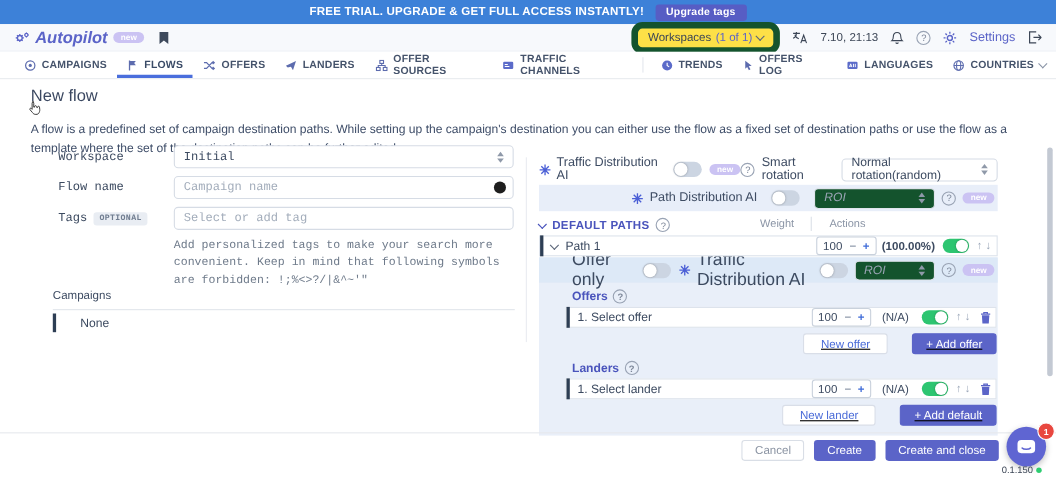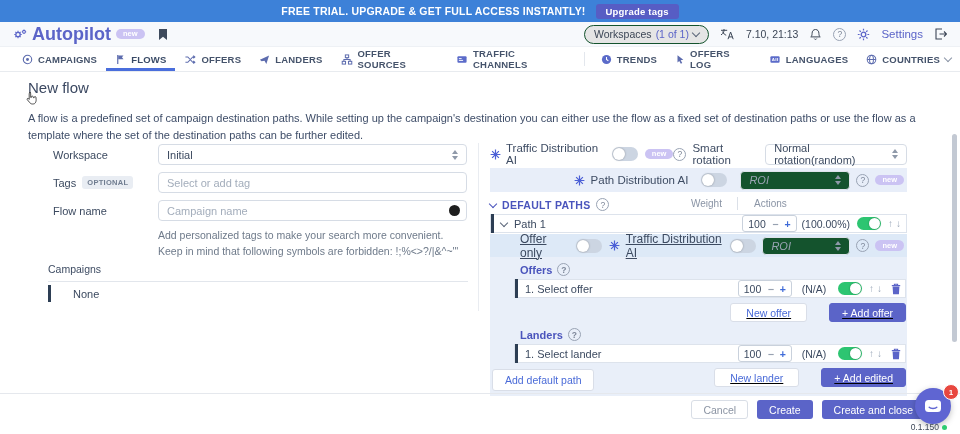--- a/index.html
+++ b/index.html
@@ -6,25 +6,25 @@
   body{width:960px;height:434px;overflow:hidden;font-family:"Liberation Sans","DejaVu Sans",sans-serif;-webkit-font-smoothing:antialiased;}
   .app{position:relative;width:960px;height:434px;background:#fff;}
 
   
   .banner{position:absolute;top:0;left:0;right:0;height:22px;background:#3d81d8;display:flex;align-items:center;justify-content:center;gap:10px;color:#fff;font-size:10.5px;font-weight:bold;letter-spacing:.2px;}
   .upgrade-btn{background:#575dc4;color:#fff;font-size:9.5px;font-weight:bold;padding:2px 10px;border-radius:3px;cursor:pointer;}
 
   
   .hdr{position:absolute;top:22px;left:0;right:0;height:25px;background:#f7f9fc;border-bottom:1px solid #eef1f5;display:flex;align-items:center;padding:0 13px;box-sizing:border-box;}
   .brand{display:flex;align-items:center;gap:5px;}
-  .brand-name{font-size:18px;font-weight:bold;color:#5b64c8;}
+  .brand-name{font-size:15px;font-weight:bold;color:#5b64c8;font-style:italic;}
   .newb{background:#cbc3f3;color:#fff;font-size:7.5px;font-weight:bold;padding:1.5px 7px;border-radius:7px;line-height:1;}
   .bookmark{margin-left:13px;display:flex;}
   .hdr-right{margin-left:auto;display:flex;align-items:center;gap:11px;}
-  .ws-pill{display:flex;align-items:center;gap:4px;border:1px solid #14532d;border-radius:10px;height:17px;padding:0 9px;font-size:10.5px;color:#3c4656;background:#e5e5e5;}
+  .ws-pill{display:flex;align-items:center;gap:4px;border:6px solid #14532d;border-radius:10px;height:17px;padding:0 9px;font-size:10.5px;color:#3c4656;background:#fde047;}
   .ws-count{color:#5b64c8;}
   .hdr-time{font-size:10.5px;color:#3c4656;}
   .settings-link{font-size:11.5px;color:#5b64c8;display:flex;align-items:center;gap:4px;}
   .qmark{width:13px;height:13px;border:1px solid #99a3b4;border-radius:50%;font-size:8.5px;color:#7c8698;display:inline-flex;align-items:center;justify-content:center;box-sizing:border-box;flex:none;}
   .chev{width:5px;height:5px;border-right:1.5px solid #8a94a6;border-bottom:1.5px solid #8a94a6;transform:rotate(45deg);margin-top:-2px;display:inline-block;flex:none;}
   .chev.indigo{border-color:#4a54bc;}
   .chev.dark{border-color:#5a6578;}
 
   
   .nav{position:absolute;top:47px;left:0;right:0;height:25px;background:#fff;border-bottom:1px solid #e8ebef;display:flex;align-items:stretch;padding-left:13px;box-sizing:border-box;}
@@ -32,21 +32,21 @@
   .nav-item.active{box-shadow:inset 0 -3px 0 #4a6edc;color:#394a66;}
   .nav-sep{width:1px;background:#e3e7ed;margin:5px 7px;}
   .nav-ico{flex:none;display:flex;}
 
   
   .page-title{position:absolute;left:28px;top:79px;font-size:15px;color:#3b4861;}
   .cursor{position:absolute;left:25px;top:91px;z-index:5;}
   .page-desc{position:absolute;left:28px;top:110px;right:26px;font-size:11px;color:#3e4d68;line-height:1.5;}
 
   
-  .form{position:absolute;left:53px;top:144px;width:414px;}
+  .form{position:absolute;left:53px;top:132px;width:414px;font-family:Liberation Mono, monospace;}
   .frow{display:flex;align-items:center;margin-bottom:7px;height:21px;}
   .flabel{width:105px;font-size:11px;color:#3c4a60;display:flex;align-items:center;gap:6px;flex:none;}
   .fctrl{flex:1;position:relative;}
   .sel{height:21px;border:1px solid #d6dce5;border-radius:4px;background:#fff;display:flex;align-items:center;padding:0 8px;font-size:11px;color:#3c4a60;box-sizing:border-box;cursor:pointer;}
   .sel.disabled{background:#14532d;color:#9aa4b4;border-color:#e0e4ec;font-style:italic;}
   .caret-ud{display:flex;flex-direction:column;gap:2px;margin-left:auto;padding-left:6px;}
   .tri-up{width:0;height:0;border-left:3px solid transparent;border-right:3px solid transparent;border-bottom:4px solid #8f99a9;}
   .tri-dn{width:0;height:0;border-left:3px solid transparent;border-right:3px solid transparent;border-top:4px solid #8f99a9;}
   input.txt{width:100%;box-sizing:border-box;height:21px;border:1px solid #d6dce5;border-radius:4px;padding:0 24px 0 8px;font-size:11px;color:#3c4a60;font-family:inherit;outline:none;}
   input.txt::placeholder{color:#a3adbb;}
@@ -82,39 +82,39 @@
   .col-label{position:absolute;top:1px;font-size:10px;color:#8a94a5;}
   .col-sep{position:absolute;left:247px;top:0;width:1px;height:13px;background:#dbe0e8;}
   .path-row{height:17px;background:#fff;border:1px solid #dde3ec;display:flex;align-items:center;position:relative;padding:0 4px 0 10px;margin-top:2px;}
   .path-row .navybar{position:absolute;left:0;top:-1px;bottom:-1px;width:3px;}
   .row-label{font-size:11px;color:#3c4a60;margin-left:7px;}
   .row-right{margin-left:auto;display:flex;align-items:center;gap:5px;}
   .wbox{height:15px;border:1px solid #c9d1dc;border-radius:3px;background:#fff;display:flex;align-items:center;padding:0 5px;gap:6px;font-size:10.5px;}
   .wval{color:#3c4a60;min-width:18px;}
   .wminus{color:#97a1b1;font-weight:bold;cursor:pointer;}
   .wplus{color:#3f6bd8;font-weight:bold;cursor:pointer;}
-  .pct{font-size:10.5px;color:#3c4a60;}
+  .pct{font-size:10.5px;color:#3c4a60;font-weight:bold;}
   .arrows{font-size:10px;color:#9aa6b8;letter-spacing:1px;cursor:pointer;}
   .path-body{background:#e9eff9;margin-top:1px;padding-bottom:7px;}
   .oo-row{height:23px;background:#dde9f7;display:flex;align-items:center;padding:0 3px 0 30px;}
-  .oo-label{font-size:12px;color:#3c4a60;text-decoration:underline;}
+  .oo-label{font-size:16px;color:#3c4a60;}
   .oo-right{margin-left:auto;display:flex;align-items:center;gap:6px;}
   .sec-title{margin:6px 0 3px 30px;font-size:11px;font-weight:bold;color:#4a54bc;display:flex;gap:5px;align-items:center;}
   .item-row{margin:0 1px 0 24px;height:17px;background:#fff;border:1px solid #dde3ec;display:flex;align-items:center;position:relative;padding:0 4px 0 10px;}
   .item-row .navybar{position:absolute;left:0;top:-1px;bottom:-1px;width:3px;}
   .stat{font-size:10.5px;color:#3c4a60;min-width:34px;text-align:center;}
   .trash{display:flex;margin-left:3px;cursor:pointer;}
   .btn-row{display:flex;justify-content:flex-end;gap:22px;margin:5px 1px 2px 0;text-decoration:underline;}
   .btn-outline{height:19px;background:#fff;border:1px solid #d9dee8;border-radius:3px;color:#4a6bd8;font-size:10.5px;padding:0 15px;display:flex;align-items:center;cursor:pointer;box-sizing:border-box;}
   .btn-solid{height:19px;background:#5b64c8;border:1px solid #5b64c8;border-radius:3px;color:#fff;font-size:10.5px;padding:0 12px;display:flex;align-items:center;cursor:pointer;box-sizing:border-box;}
   .add-path{position:absolute;left:492px;top:369px;height:20px;background:#fff;border:1px solid #d9dee8;border-radius:3px;color:#4a6bd8;font-size:10.5px;padding:0 12px;display:flex;align-items:center;cursor:pointer;}
 
   
   .footer-line{position:absolute;left:0;right:0;top:393px;border-top:1px solid #e5e8ed;}
-  .footer-btns{position:absolute;top:400px;left:17px;width:908px;display:flex;justify-content:flex-end;gap:9px;}
+  .footer-btns{position:absolute;top:400px;left:0;width:908px;display:flex;justify-content:flex-end;gap:9px;}
   .btn-cancel{height:19px;background:#fff;border:1px solid #d9dee6;border-radius:3px;color:#8b94a3;font-size:10.5px;padding:0 11px;display:flex;align-items:center;cursor:pointer;box-sizing:border-box;}
   .btn-primary{height:19px;background:#5b64c8;border-radius:3px;color:#fff;font-size:10.5px;padding:0 12px;display:flex;align-items:center;cursor:pointer;}
 
   .chat-fab{position:absolute;left:915px;top:388px;width:36px;height:36px;border-radius:50%;background:#5f65d2;display:flex;align-items:center;justify-content:center;cursor:pointer;box-shadow:0 2px 6px rgba(0,0,0,.25);}
   .chat-badge{position:absolute;left:943px;top:384px;width:14px;height:14px;border-radius:50%;background:#e8473f;border:1.5px solid #fff;color:#fff;font-size:8px;font-weight:bold;display:flex;align-items:center;justify-content:center;box-sizing:content-box;z-index:3;}
   .version{position:absolute;right:13px;top:422px;font-size:8.5px;color:#3c4656;display:flex;align-items:center;gap:3px;}
   .green-dot{width:5px;height:5px;border-radius:50%;background:#2ecc71;}
   .scrollbar{position:absolute;left:952px;top:134px;width:5px;height:208px;border-radius:3px;background:#c3c9d3;}
 </style>
 </head>
@@ -291,33 +291,33 @@
         <div class="sel">
           <span>Initial</span>
           <span class="caret-ud">
               <span class="tri-up"></span>
               <span class="tri-dn"></span>
             </span>
         </div>
       </div>
     </div>
     <div class="frow">
+      <span class="flabel">Flow name</span>
+      <div class="fctrl">
+        <input class="txt" type="text" placeholder="Campaign name" style="">
+        <span class="color-dot"></span>
+      </div>
+    </div>
+    <div class="frow">
       <span class="flabel">
         <span>Tags</span>
         <span class="opt-badge">OPTIONAL</span>
       </span>
       <div class="fctrl">
         <input class="txt" type="text" placeholder="Select or add tag" style="">
-      </div>
-    </div>
-    <div class="frow">
-      <span class="flabel">Flow name</span>
-      <div class="fctrl">
-        <input class="txt" type="text" placeholder="Campaign name" style="">
-        <span class="color-dot"></span>
       </div>
     </div>
     <div class="tags-help">Add personalized tags to make your search more convenient. Keep in mind that following symbols are forbidden: !;%&lt;&gt;?/|&amp;^~'"</div>
   </div>
 
   <div class="campaigns">
     <div class="campaigns-label">Campaigns</div>
     <hr class="campaigns-hr">
     <div class="campaigns-row">
       <span class="navybar"></span>
@@ -472,26 +472,25 @@
             <svg width="10" height="12" viewBox="0 0 10 12">
                 <path d="M.8 2.6h8.4" stroke="#5b64c8" stroke-width="1.2"></path>
                 <path d="M3.4 2.4V1.2h3.2v1.2" fill="none" stroke="#5b64c8" stroke-width="1.1"></path>
                 <path d="M1.6 3.6h6.8l-.5 7.6H2.1z" fill="#5b64c8"></path>
               </svg>
           </span>
         </div>
       </div>
       <div class="btn-row">
         <span class="btn-outline">New lander</span>
-        <span class="btn-solid">+ Add edited</span>
-      </div>
-    </div>
-  </div>
-
-  <div class="add-path">Add default path</div>
+        <span class="btn-solid">+ Add default</span>
+      </div>
+    </div>
+  </div>
+
 
   <div class="footer-line"></div>
   <div class="footer-btns">
     <span class="btn-cancel">Cancel</span>
     <span class="btn-primary">Create</span>
     <span class="btn-primary">Create and close</span>
   </div>
 
   <div class="chat-fab">
     <span style="display:flex;">

